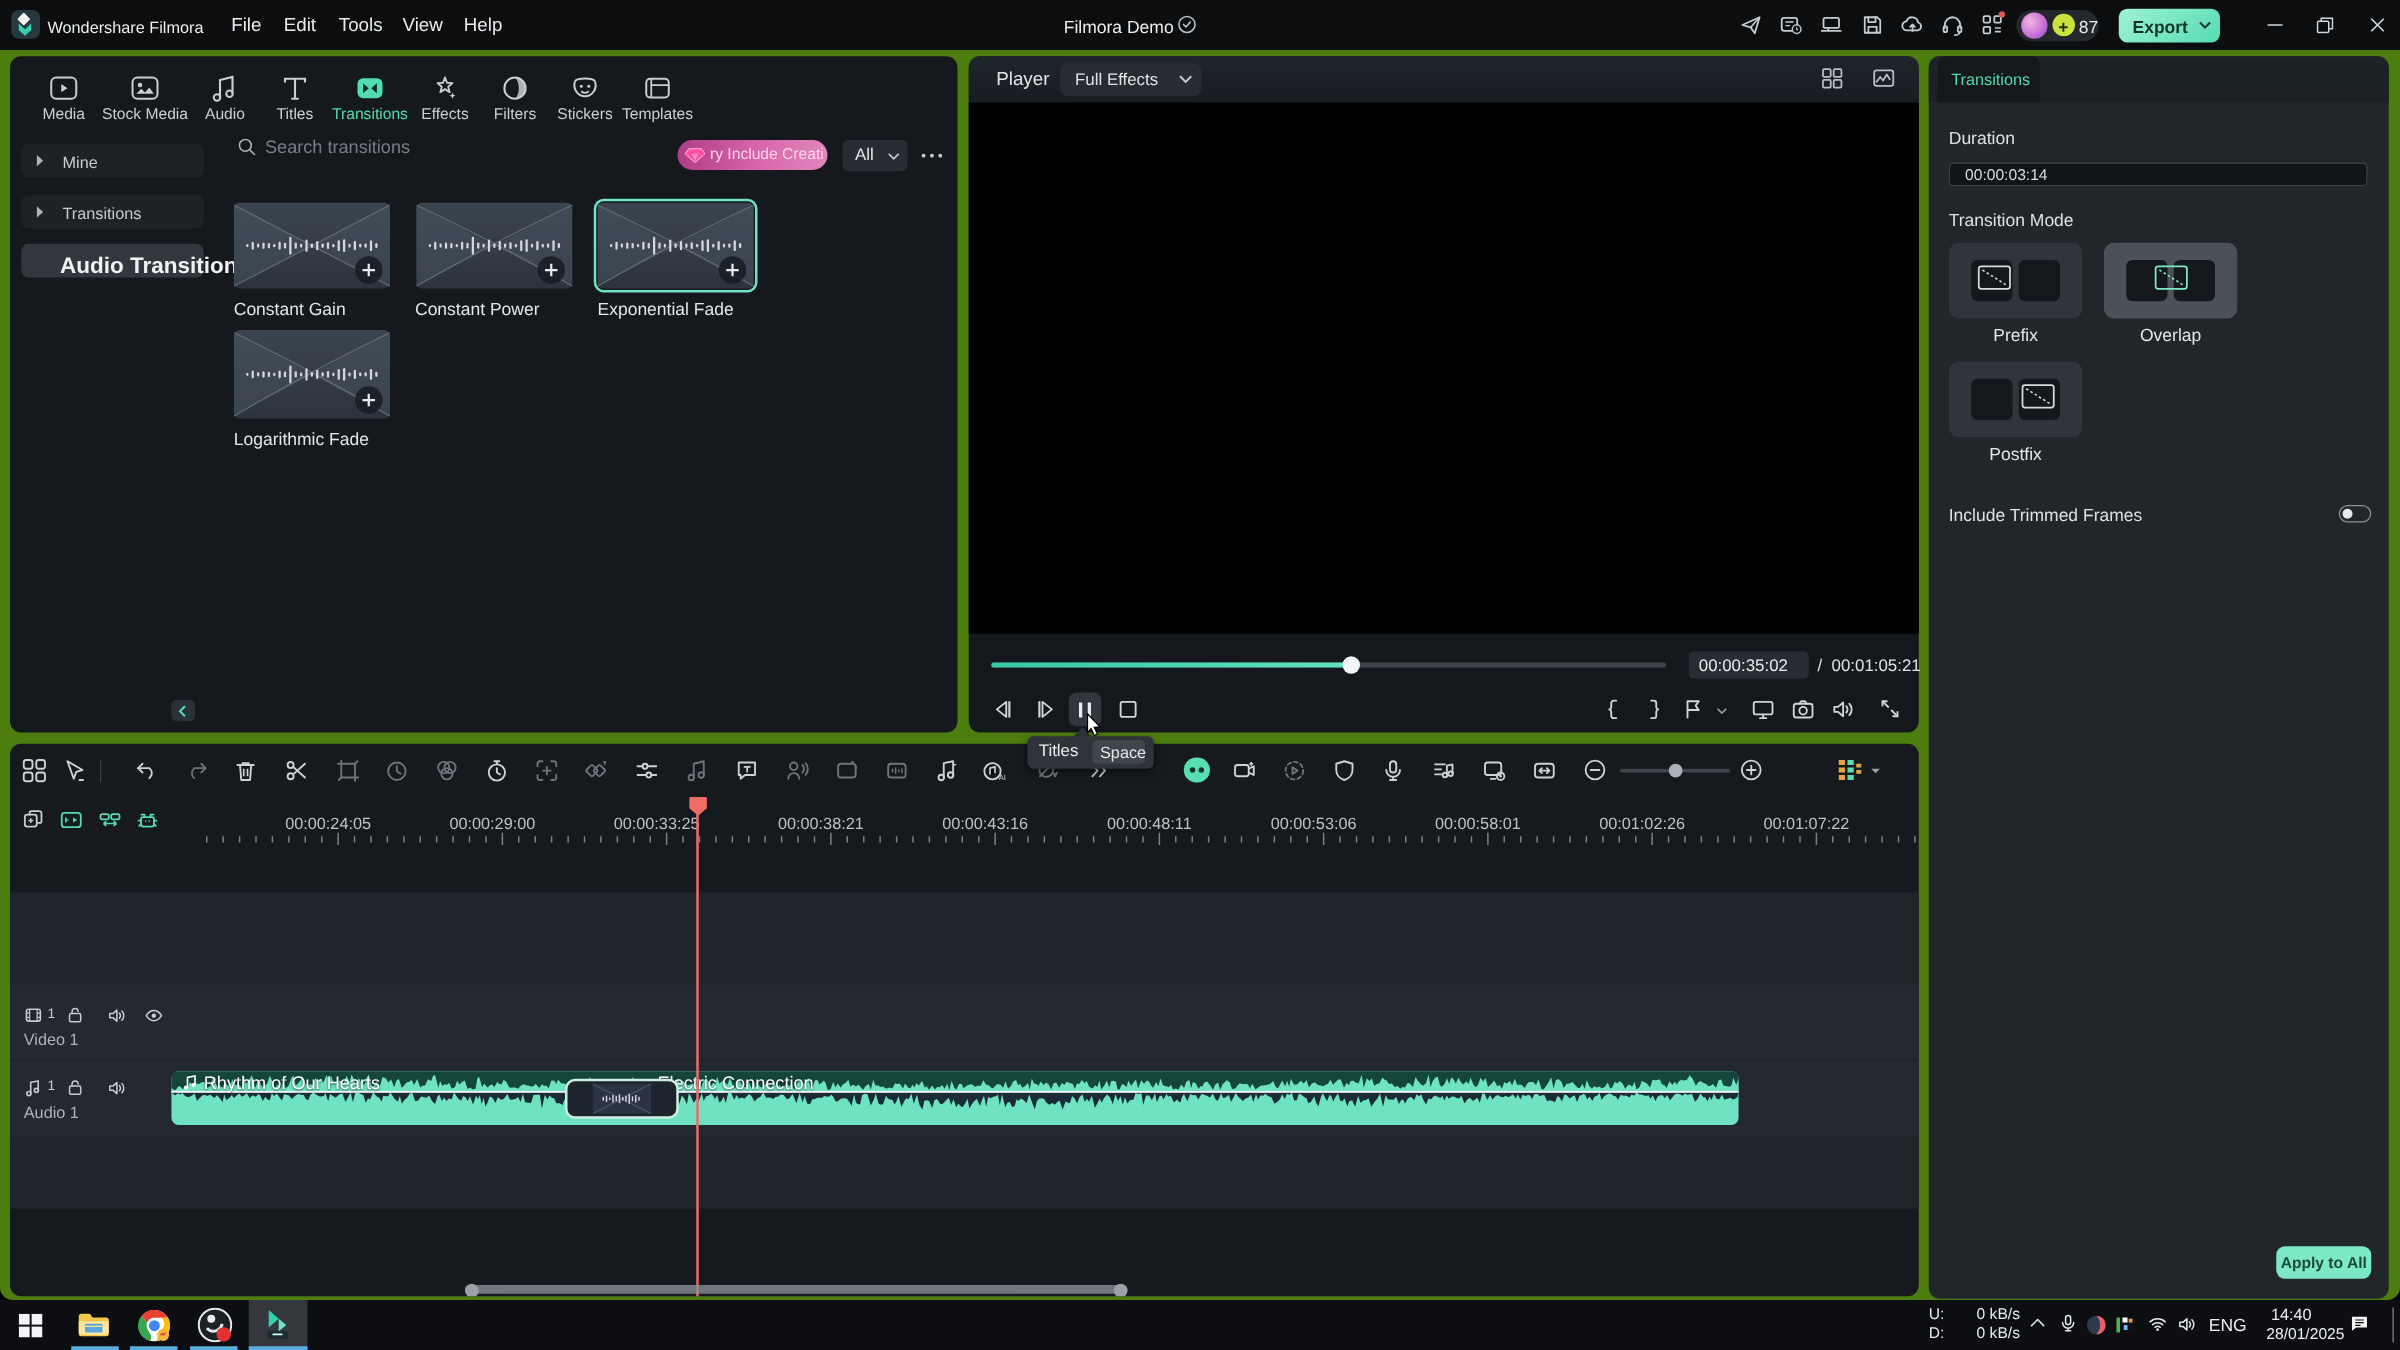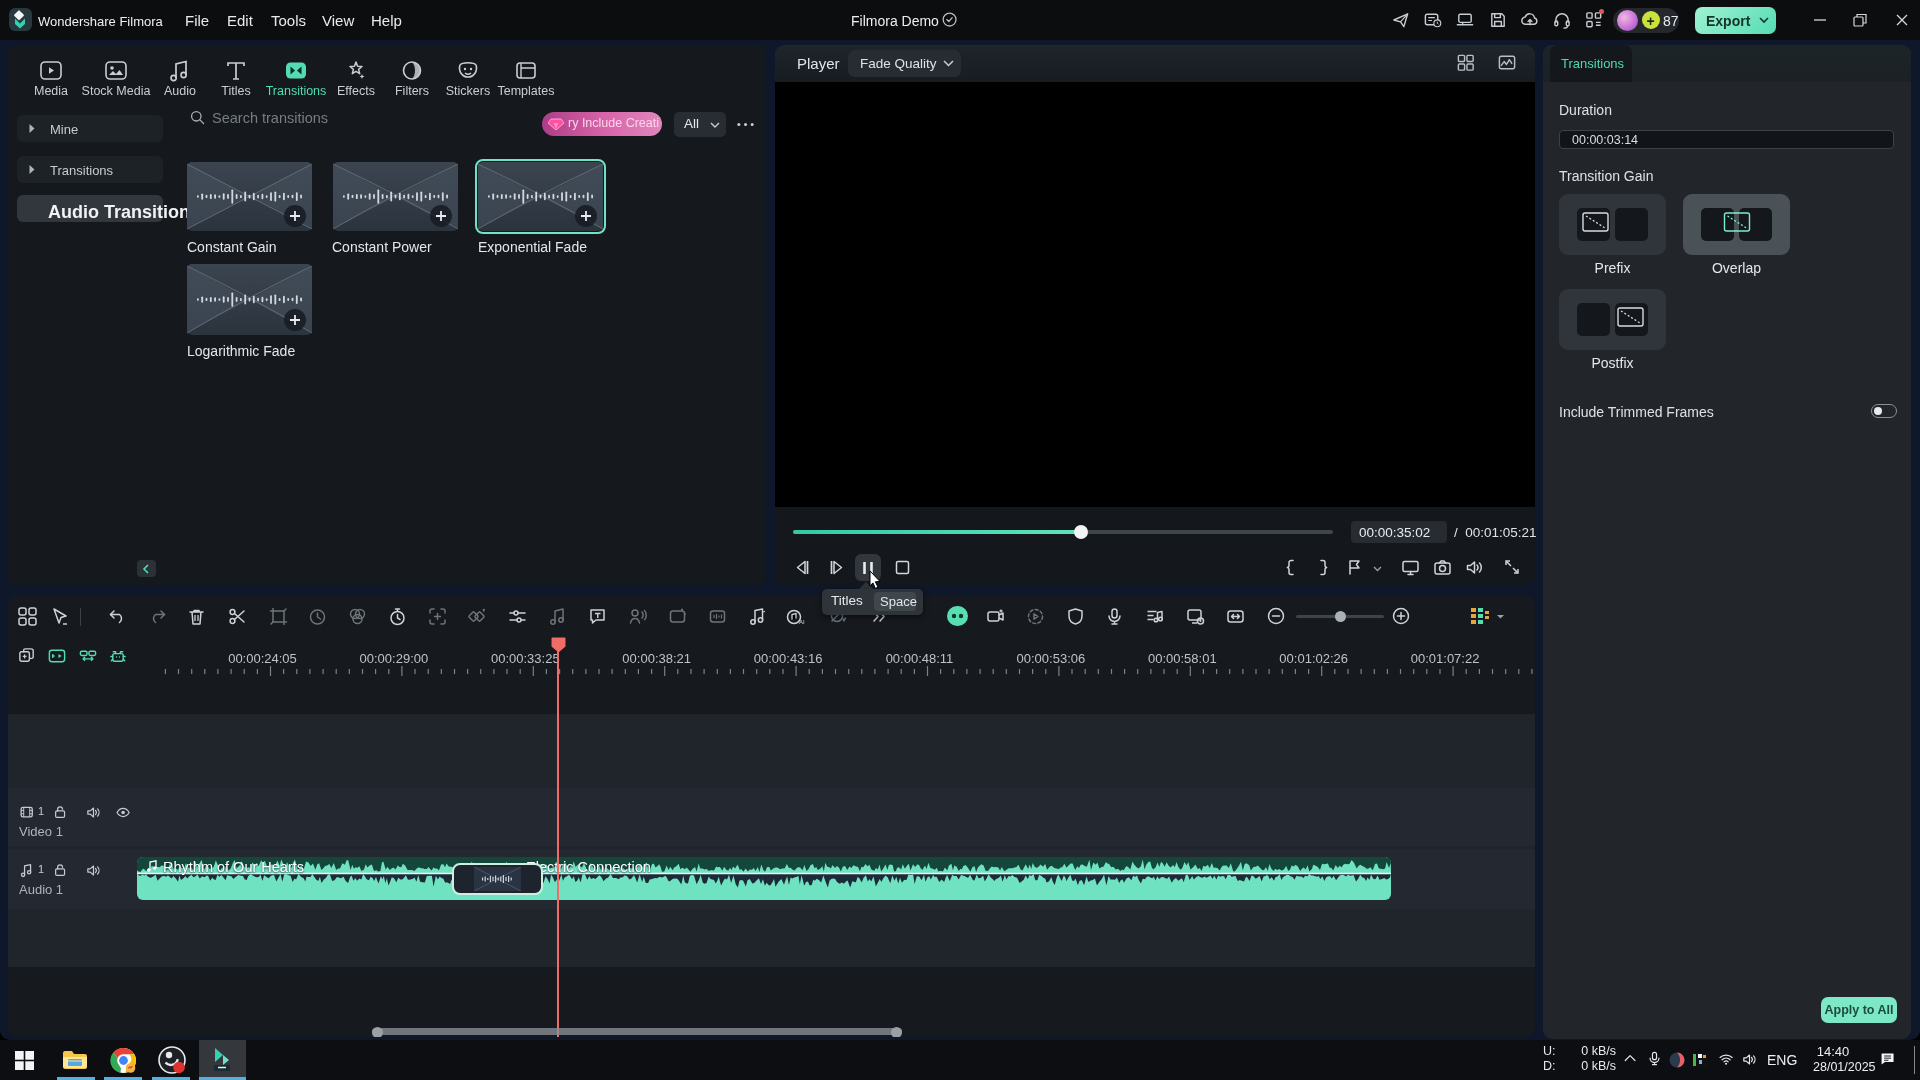--- a/index.html
+++ b/index.html
@@ -1,17 +1,17 @@
 <!DOCTYPE html>
 <html><head><meta charset="utf-8"><style>
 *{margin:0;padding:0;box-sizing:border-box;font-family:"Liberation Sans",sans-serif}
 html,body{width:1920px;height:1080px;background:#000;overflow:hidden}
 .abs{position:absolute}
 #stage{position:relative;width:1920px;height:1080px;background:#010203}
-#app{position:absolute;left:0;top:0;width:1920px;height:1040px;background:#0f172a;border-radius:10px}
+#app{position:absolute;left:0;top:0;width:1920px;height:1040px;background:#4d7c0f;border-radius:10px}
 .panel{position:absolute;background:#15191d;border-radius:9px}
 .lbl{position:absolute;color:#e4e7ea}
 </style></head><body>
 <div id="stage">
     <div id="app">
 <div class="abs" style="left:0;top:0;width:1920px;height:40px;background:#0b0d0f">
         <div class="abs" style="left:9px;top:8px;width:23px;height:23px;border-radius:6px;background:#27383e"><svg width="23" height="23" viewBox="0 0 23 23" style="">
             <rect x="6.2" y="3.5" width="7.5" height="7.5" rx="1" transform="rotate(45 10 7.3)" fill="#f2f5f5"></rect>
             <path d="M6 10.5l5 5 5-5v5.5l-5 4.5-5-4.5z" fill="#35d0b1"></path>
           </svg></div>
@@ -333,21 +333,21 @@
             <rect x="113.2" y="33.4" width="1.8" height="4.1" rx="0.9" fill="#dfe5ea" opacity="0.92"></rect>
             <circle cx="108" cy="56" r="11" fill="#161b22" opacity="0.85"></circle>
             <path d="M103 56h10M108 51v10" stroke="#e8ecef" stroke-width="1.8"></path>
           </svg></div>
         <div style="position:absolute;left:179px;top:298px;font-size:14px;color:#e4e7ea">Logarithmic Fade</div>
       </div>
       <div class="panel" style="left:775px;top:45px;width:760px;height:541px;background:#14181c">
         <div class="abs" style="left:0;top:0;width:760px;height:37px;background:linear-gradient(180deg,#1e252b,#171c21);border-radius:9px 9px 0 0"></div>
         <div class="lbl" style="left:22px;top:10px;font-size:15px;color:#e2e5e8">Player</div>
         <div class="abs" style="left:73px;top:5px;width:113px;height:27px;border-radius:7px;background:#262c31"></div>
-        <div class="lbl" style="left:85px;top:11px;font-size:13.5px;color:#dfe3e6">Fade Quality</div>
+        <div class="lbl" style="left:85px;top:11px;font-size:13.5px;color:#dfe3e6">Full Effects</div>
         <svg width="11" height="7" viewBox="0 0 11 7" style="position:absolute;left:168px;top:15px">
           <path d="M1 1l4.5 4.5L10 1" fill="none" stroke="#c8cdd1" stroke-width="1.5"></path>
         </svg>
         <svg style="position:absolute;left:681px;top:8px" width="20" height="20" viewBox="0 0 21 21">
           <rect x="2.5" y="2.5" width="6.5" height="6.5" rx="1" fill="none" stroke-width="1.5" stroke-linecap="round" stroke-linejoin="round" stroke="#b8bec3"></rect>
           <rect x="11.5" y="2.5" width="6.5" height="6.5" rx="1" fill="none" stroke-width="1.5" stroke-linecap="round" stroke-linejoin="round" stroke="#b8bec3"></rect>
           <rect x="2.5" y="11.5" width="6.5" height="6.5" rx="1" fill="none" stroke-width="1.5" stroke-linecap="round" stroke-linejoin="round" stroke="#b8bec3"></rect>
           <rect x="11.5" y="11.5" width="6.5" height="6.5" rx="1" fill="none" stroke-width="1.5" stroke-linecap="round" stroke-linejoin="round" stroke="#b8bec3"></rect>
         </svg>
         <svg style="position:absolute;left:722px;top:8px" width="20" height="20" viewBox="0 0 21 21">
@@ -414,21 +414,21 @@
       <svg width="16" height="20" viewBox="0 0 16 20" style="position:absolute;left:869px;top:570px;z-index:70">
         <path d="M1 1l10 10.5-4.6.3 2.6 5.4-2.6 1.2-2.5-5.5L1 16z" fill="#fff" stroke="#000" stroke-width="1"></path>
       </svg>
       <div class="panel" style="left:1543px;top:45px;width:368px;height:994px;background:#22262b">
         <div class="abs" style="left:0;top:0;width:368px;height:37px;background:linear-gradient(180deg,#1d2428,#1b2125);border-radius:9px 9px 0 0"></div>
         <div class="abs" style="left:7px;top:0;width:82px;height:37px;background:#14181d;border-radius:7px 7px 0 0"></div>
         <div class="lbl" style="left:18px;top:11px;font-size:13px;color:#4fd9b1">Transitions</div>
         <div class="lbl" style="left:16px;top:57px;font-size:14px;color:#dde1e4">Duration</div>
         <div class="abs" style="left:16px;top:85px;width:335px;height:19px;border-radius:4px;background:#111519;border:1px solid #3c4247"></div>
         <div class="lbl" style="left:29px;top:88px;font-size:12.5px;color:#d9dde0">00:00:03:14</div>
-        <div class="lbl" style="left:16px;top:123px;font-size:14px;color:#dde1e4">Transition Gain</div>
+        <div class="lbl" style="left:16px;top:123px;font-size:14px;color:#dde1e4">Transition Mode</div>
         <div style="position:absolute;left:16px;top:149px"><svg width="107" height="61" viewBox="0 0 107 61" style="">
             <rect width="107" height="61" rx="9" fill="#2f353b"></rect>
             <rect x="18" y="14" width="33" height="33" rx="5" fill="#14181d"></rect>
             <rect x="56" y="14" width="33" height="33" rx="5" fill="#14181d"></rect>
             <rect x="24" y="19" width="25" height="18" rx="2" fill="none" stroke="#d7dbde" stroke-width="1.4"></rect>
             <line x1="27" y1="22" x2="46" y2="34" stroke="#d7dbde" stroke-width="1.3" stroke-dasharray="2 2"></line>
           </svg></div>
         <div style="position:absolute;left:16px;top:215px;width:107px;text-align:center;font-size:14px;color:#e4e7ea">Prefix</div>
         <div style="position:absolute;left:140px;top:149px"><svg width="107" height="61" viewBox="0 0 107 61" style="">
             <rect width="107" height="61" rx="9" fill="#4a5157"></rect>

